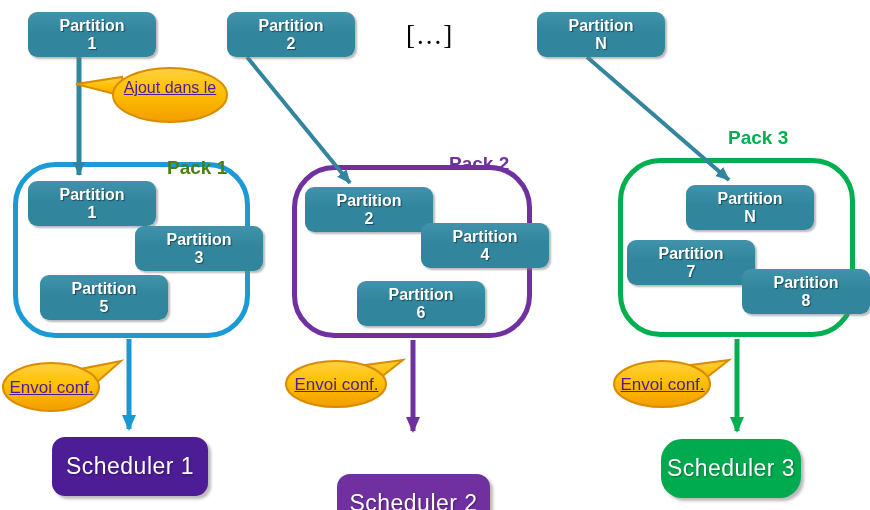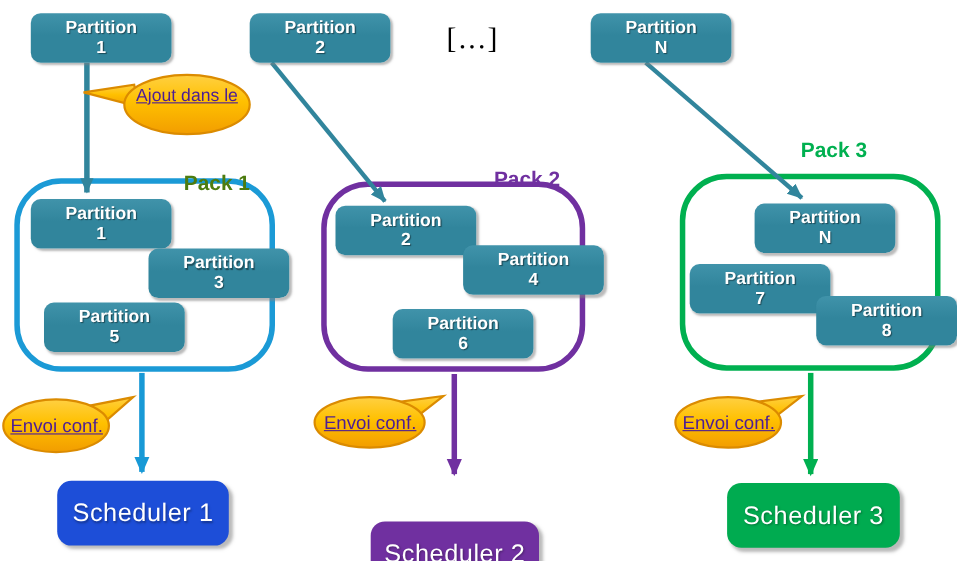--- a/index.html
+++ b/index.html
@@ -26,21 +26,21 @@
   .packlabel.green { color:#00B050; }
 
   .sched {
     position:absolute; box-sizing:border-box; height:59px;
     border-radius:13px; color:#ffffff;
     display:flex; align-items:center; justify-content:center;
     font-size:23px; letter-spacing:0.5px;
     text-shadow:1px 1px 2px rgba(0,0,0,0.35);
     box-shadow:3px 3px 3px rgba(130,130,130,0.55);
   }
-  .sched.blue   { background:#1d4ed8; }
+  .sched.blue   { background:#4c1d95; }
   .sched.purple { background:#7030A0;margin-top:36px; }
   .sched.green  { background:#00ab50; }
 
   .callout-text {
     position:absolute; color:#4c1d95; text-align:center; line-height:1.22;text-decoration:underline;
   }
   .ellipsis {
     position:absolute; color:#000000; font-family:"Liberation Serif", serif;
     font-size:27px; letter-spacing:2px;
   }
@@ -159,17 +159,17 @@
     <span>Partition</span>
     <span>8</span>
   </div>
 
   <div class="sched blue" style="left:52px;  top:437px; width:156px;">
     <span>Scheduler 1</span>
   </div>
   <div class="sched purple" style="left:337px; top:438px; width:153px;">
     <span>Scheduler 2</span>
   </div>
-  <div class="sched green" style="left:661px; top:439px; width:157px;">
+  <div class="sched green" style="left:661px; top:439px; width:140px;border-radius:21px;">
     <span>Scheduler 3</span>
   </div>
 
 </div>
 
 </body></html>

